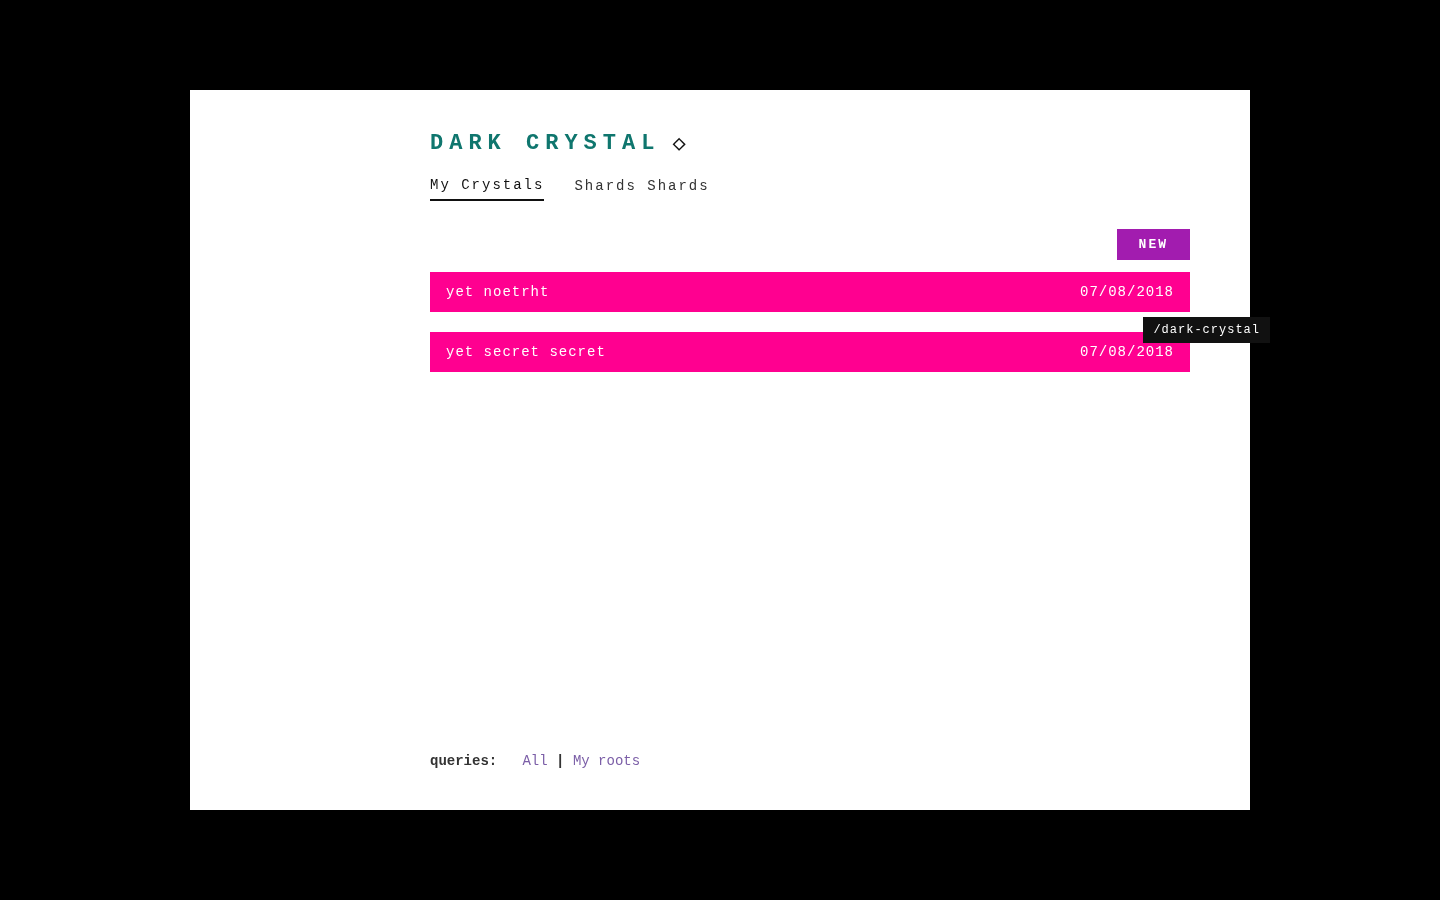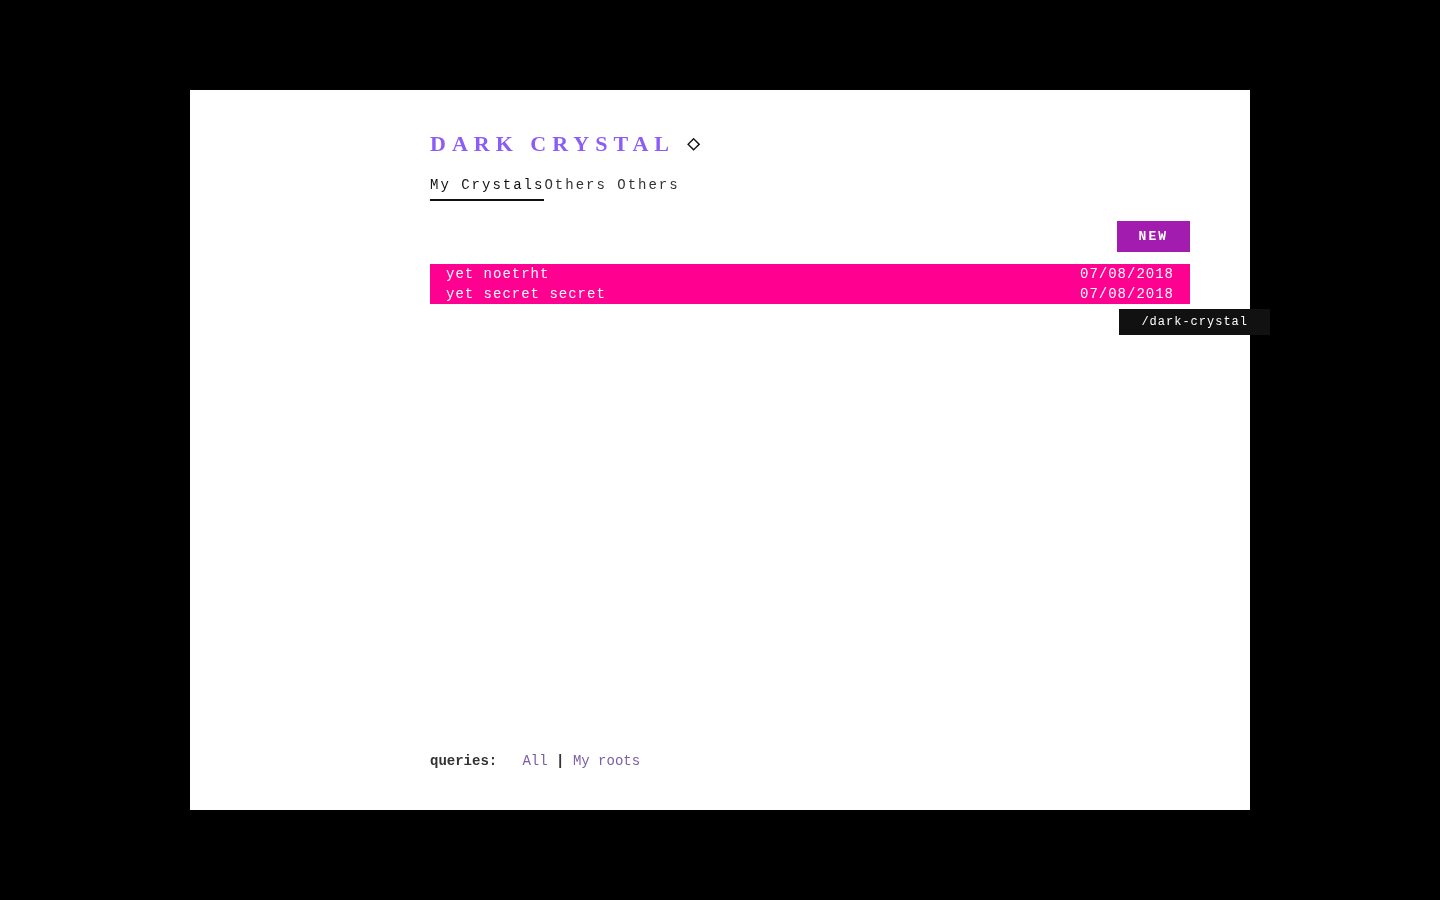--- a/index.html
+++ b/index.html
@@ -26,35 +26,37 @@
     .header {
       display: flex;
       align-items: center;
       padding: 0 0 20px 240px;
     }
 
     .logo-text {
       font-size: 22px;
       font-weight: 700;
       letter-spacing: 6px;
-      color: #8b5cf6;
+      color: #0f766e;
       text-transform: uppercase;
-      font-family: Liberation Serif, serif;
+      font-family: Liberation Mono, monospace;
     }
 
     .diamond-icon {
       margin-left: 12px;
       font-size: 22px;
       color: #111;
     }
 
     .tabs {
       display: flex;
+      gap: 30px;
       padding: 0 0 0 240px;
-      margin-bottom: 20px;
+      margin-bottom: 28px;
+      align-items: center;
     }
 
     .tab {
       font-size: 14px;
       letter-spacing: 2px;
       color: #333;
       padding-bottom: 6px;
       cursor: pointer;
       text-transform: none;
       font-family: 'Courier New', Courier, monospace;
@@ -88,22 +90,22 @@
       font-weight: 700;
       cursor: pointer;
     }
 
     .crystal-item {
       background: #ff0090;
       color: #fff;
       display: flex;
       justify-content: space-between;
       align-items: center;
-      padding: 2px 16px;
-      margin-bottom: 0;
+      padding: 12px 16px;
+      margin-bottom: 20px;
       cursor: pointer;
       font-family: 'Courier New', Courier, monospace;
       font-size: 14px;
       letter-spacing: 1px;
     }
 
     .crystal-name {
       color: #fff;
     }
 
@@ -111,21 +113,21 @@
       color: #fff;
       font-weight: 400;
     }
 
     .tooltip {
       position: absolute;
       right: -80px;
       top: 45px;
       background: #111;
       color: #fff;
-      padding: 6px 22px;
+      padding: 6px 10px;
       font-size: 12px;
       font-family: 'Courier New', Courier, monospace;
       letter-spacing: 1px;
       white-space: nowrap;
     }
 
     .footer {
       padding: 20px 12px 0 240px;
       margin-top: auto;
     }
@@ -158,21 +160,21 @@
   <div class="header">
     <span class="logo-text">DARK  CRYSTAL</span>
     <span class="diamond-icon">◇</span>
   </div>
 
   <div class="tabs">
     <div class="tab active">
       <span>My Crystals</span>
     </div>
     <div class="tab">
-      <span>Others Others</span>
+      <span>Shards Shards</span>
     </div>
   </div>
 
   <div class="content-area">
 
     <div class="new-button-row">
       <button class="new-button">NEW</button>
     </div>
 
     <div style="position:relative;">

